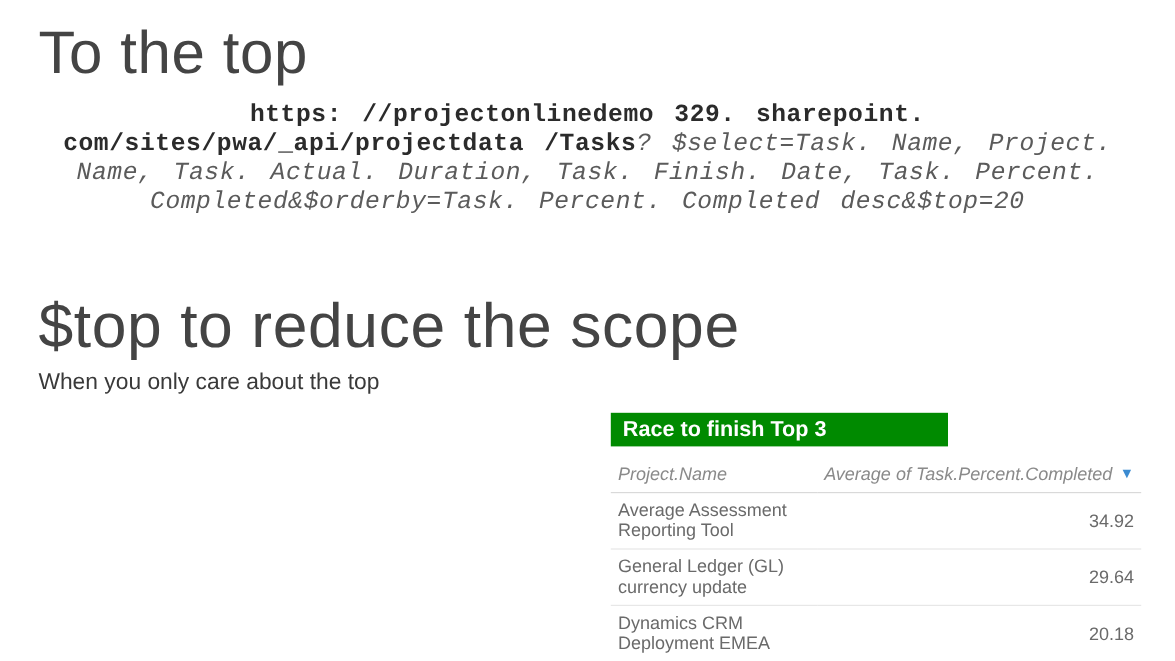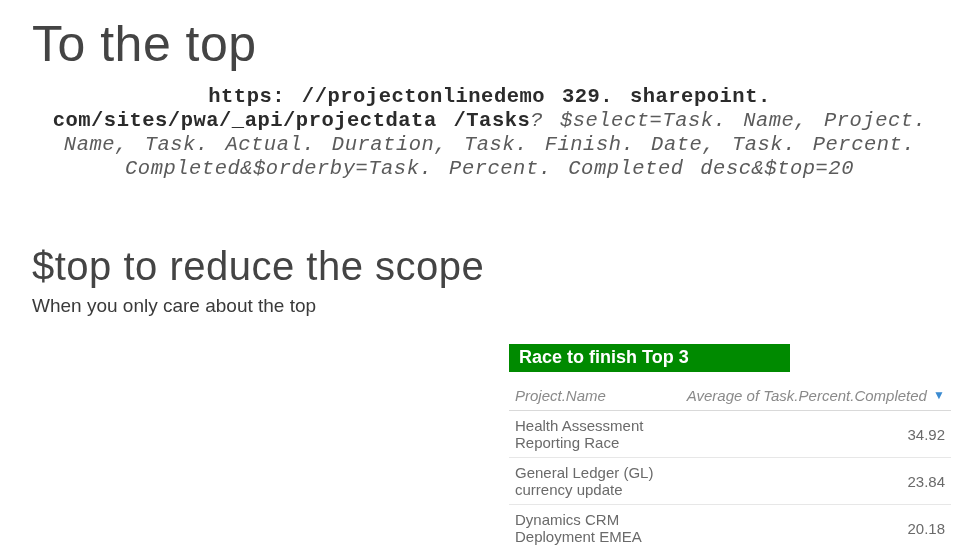--- a/index.html
+++ b/index.html
@@ -41,21 +41,21 @@
     color: #2b2b2b;
     font-style: normal;
   }
   .url-italic {
     font-style: italic;
     font-weight: 400;
     color: #5b5b5b;
   }
   .subheading {
     margin-top: 64px;
-    font-size: 40px;
+    font-size: 52px;
     font-weight: 300;
     color: #444444;
     letter-spacing: 0.5px;
     line-height: 1.05;
   }
   .body-text {
     margin-top: 8px;
     font-size: 19px;
     font-weight: 400;
     color: #3a3a3a;
@@ -134,26 +134,26 @@
         <tr>
           <th>Project.Name</th>
           <th class="num">
             <span>Average of Task.Percent.Completed</span>
             <span class="sort-glyph">▼</span>
           </th>
         </tr>
       </thead>
       <tbody>
         <tr>
-          <td>Health Assessment Reporting Race</td>
+          <td>Average Assessment Reporting Tool</td>
           <td class="num">34.92</td>
         </tr>
         <tr>
           <td>General Ledger (GL) currency update</td>
-          <td class="num">23.84</td>
+          <td class="num">29.64</td>
         </tr>
         <tr>
           <td>Dynamics CRM Deployment EMEA</td>
           <td class="num">20.18</td>
         </tr>
       </tbody>
     </table>
   </div>
 
 </div>

